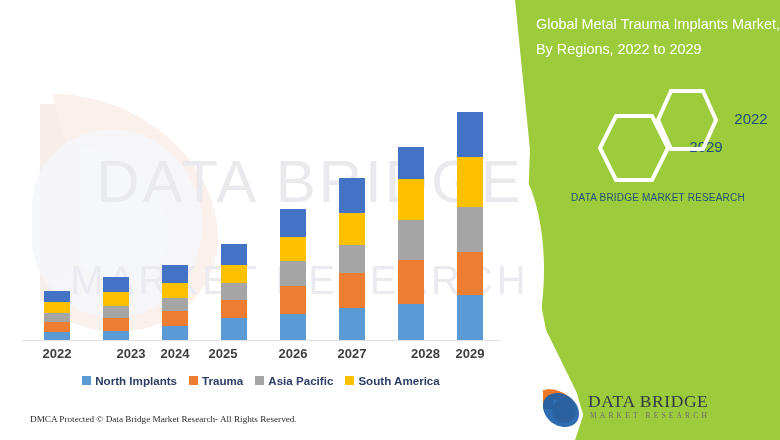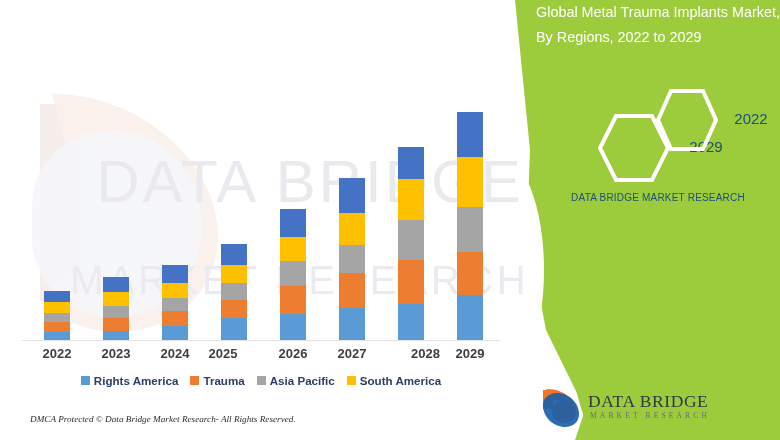--- a/index.html
+++ b/index.html
@@ -33,21 +33,21 @@
     font-size:40px;letter-spacing:4px;color:#eceaf1;font-weight:400;
     line-height:44px;text-align:center;white-space:nowrap;}
   .wm-b{position:absolute;left:22px;top:86px;width:230px;height:255px;}
   .wm-b svg{display:block;}
 
   
   .headline{position:absolute;left:28px;top:10px;width:462px;
     text-align:center;color:#25457e;font-size:15.2px;line-height:25px;}
 
   
-  .panel-title{position:absolute;left:536px;top:0;width:244px;
+  .panel-title{position:absolute;left:536px;top:12px;width:244px;
     color:#ffffff;font-size:14.4px;line-height:25px;}
   .dbmr-title{position:absolute;left:552px;top:186px;width:212px;
     text-align:center;color:#1f4e79;font-size:10px;line-height:23px;letter-spacing:.2px;}
 
   
   .hex{position:absolute;}
   .hex span{position:absolute;width:100%;text-align:center;color:#1f4e79;
     font-size:15px;font-weight:400;}
   #hex-2029{left:598px;top:112px;width:72px;height:72px;}
   #hex-2029 span{top:26px;}
@@ -66,21 +66,21 @@
   
   .legend{position:absolute;left:12px;top:371px;width:498px;height:18px;
     display:flex;align-items:center;justify-content:center;gap:12px;}
   .legend-item{display:flex;align-items:center;gap:4px;font-size:11.6px;
     font-weight:700;color:#2c3e66;white-space:nowrap;}
   .swatch{width:9px;height:9px;display:inline-block;}
 
   
   .footer{position:absolute;left:0;top:414px;width:520px;height:22px;}
   .foot-left{position:absolute;left:30px;top:0;font-size:9.2px;color:#2c2c2c;
-    font-family:"Liberation Serif",serif;white-space:nowrap;font-style:italic;}
+    font-family:"Liberation Serif",serif;white-space:nowrap;}
   .foot-right{position:absolute;left:285px;top:0;font-size:9.2px;color:#2c2c2c;
     font-family:"Liberation Serif",serif;white-space:nowrap;}
 
   
   .logo{position:absolute;left:540px;top:385px;width:200px;height:46px;}
   .logo-mark{position:absolute;left:0;top:2px;width:42px;height:42px;}
   .logo-word{position:absolute;left:48px;top:6px;font-size:17.5px;letter-spacing:.6px;
     color:#2f3a44;font-family:"Liberation Serif",serif;}
   .logo-sub{position:absolute;left:50px;top:26px;font-size:7.6px;letter-spacing:3.1px;
     color:#6d6f73;font-family:"Liberation Serif",serif;}
@@ -162,34 +162,34 @@
         <div class="bar" style="left: 457px; top: 112px; height: 228px;">
           <div class="seg" style="height: 45px; background: rgb(68, 114, 196);"></div>
           <div class="seg" style="height: 50px; background: rgb(255, 192, 0);"></div>
           <div class="seg" style="height: 45px; background: rgb(165, 165, 165);"></div>
           <div class="seg" style="height: 43px; background: rgb(237, 125, 49);"></div>
           <div class="seg" style="height: 45px; background: rgb(91, 155, 213);"></div>
         </div>
       </div>
     <div class="xlabels" id="xlabels">
         <div class="xlabel" style="left: 28px;">2022</div>
-        <div class="xlabel" style="left: 87px;">2023</div>
+        <div class="xlabel" style="left: 102px;">2023</div>
         <div class="xlabel" style="left: 146px;">2024</div>
         <div class="xlabel" style="left: 194px;">2025</div>
         <div class="xlabel" style="left: 264px;">2026</div>
         <div class="xlabel" style="left: 323px;">2027</div>
         <div class="xlabel" style="left: 382px; text-align: right;">2028</div>
         <div class="xlabel" style="left: 441px;">2029</div>
       </div>
   </div>
 
   <div class="legend" id="legend">
       <div class="legend-item">
         <span class="swatch" style="background: rgb(91, 155, 213);"></span>
-        <span>Rights America</span>
+        <span>North Implants</span>
       </div>
       <div class="legend-item">
         <span class="swatch" style="background: rgb(237, 125, 49);"></span>
         <span>Trauma</span>
       </div>
       <div class="legend-item">
         <span class="swatch" style="background: rgb(165, 165, 165);"></span>
         <span>Asia Pacific</span>
       </div>
       <div class="legend-item">

